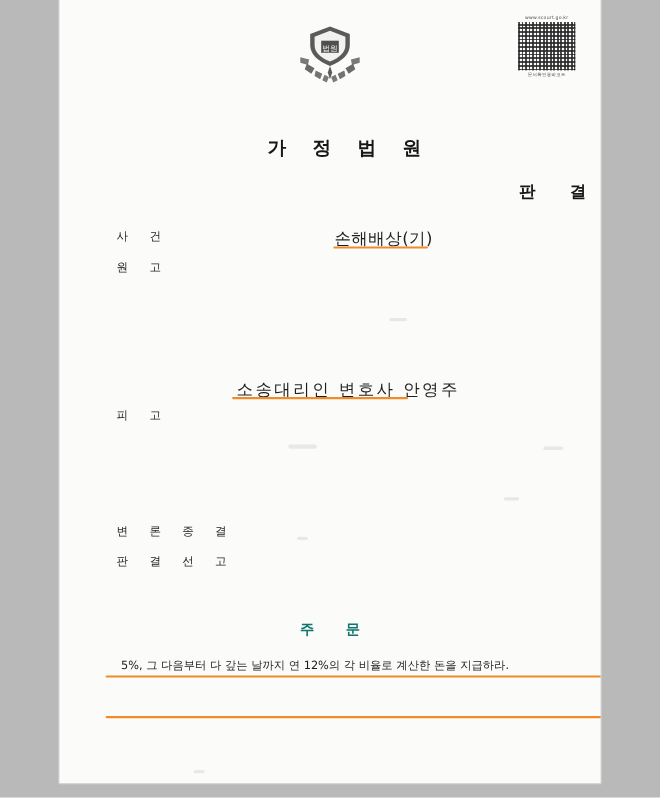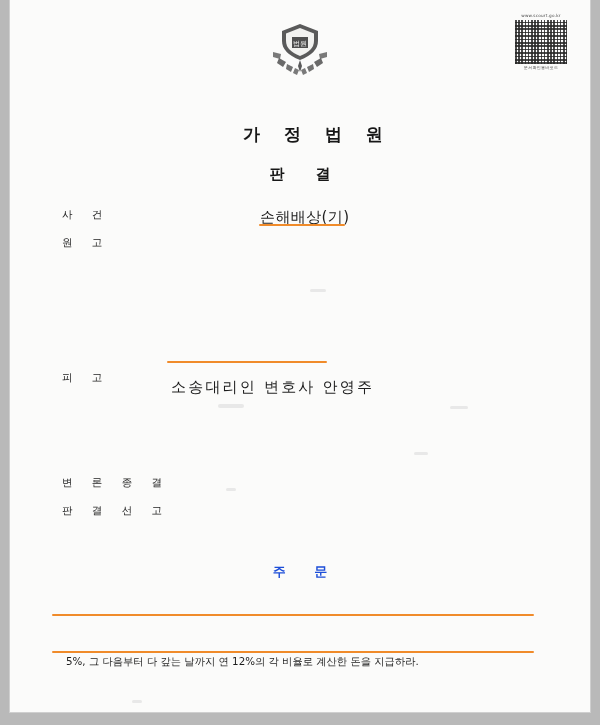--- a/index.html
+++ b/index.html
@@ -8,21 +8,21 @@
   }
   body {
     width: 600px;
     height: 725px;
     background: #b9b9b9;
     font-family: "DejaVu Sans", sans-serif;
     overflow: hidden;
   }
   .page {
     position: relative;
-    width: 580px;
+    width: 492px;
     height: 712px;
     margin: 0 auto;
     background: #fbfbfa;
     box-shadow: 0 0 0 1px #cfcfcf;
     overflow: hidden;
   }
   
   .emblem {
     position: absolute;
     left: 50%;
@@ -76,36 +76,36 @@
     font-weight: bold;
     letter-spacing: 9px;
     color: #171717;
     text-indent: 9px;
     padding-left: 26px;
   }
   .doc-type {
     position: absolute;
     left: 0; right: 0;
     top: 165px;
-    text-align: center;
+    text-align: right;
     font-size: 15px;
     font-weight: bold;
     letter-spacing: 13px;
     color: #171717;
     text-indent: 13px;
   }
   .section-title {
     position: absolute;
     left: 0; right: 0;
     top: 563px;
     text-align: center;
     font-size: 13px;
     font-weight: bold;
     letter-spacing: 12px;
-    color: #1d4ed8;
+    color: #0f766e;
     text-indent: 12px;
   }
 
   
   .field-label {
     position: absolute;
     left: 52px;
     font-size: 10.5px;
     letter-spacing: 8px;
     color: #1d1d1d;
@@ -123,21 +123,20 @@
   }
   .val-case {
     left: 250px;
     top: 208px;
     letter-spacing: .4px;
   }
   .val-attorney {
     left: 161px;
     top: 345px;
     letter-spacing: 2.2px;
-    margin-top: 33px;
   }
 
   
   .hl {
     position: absolute;
     height: 2.2px;
     background: #f08b2a;
     border-radius: 1px;
   }
   .hl-case     { left: 249px; top: 224px; width: 86px; }
@@ -148,21 +147,21 @@
   
   .order-line {
     position: absolute;
     left: 42px;
     right: 36px;
     font-size: 10.3px;
     color: #1d1d1d;
     white-space: nowrap;
   }
   .order-line-1 { top: 597px; }
-  .order-line-2 { top: 655px; left: 56px; }
+  .order-line-2 { top: 598px; left: 56px; }
   .ord-gap-a { display: inline-block; width: 66px; }
   .ord-gap-b { display: inline-block; width: 64px; }
   .ord-gap-c { display: inline-block; width: 52px; }
 
   
   .smudge {
     position: absolute;
     background: #d9d9d9;
     opacity: .55;
     border-radius: 2px;

